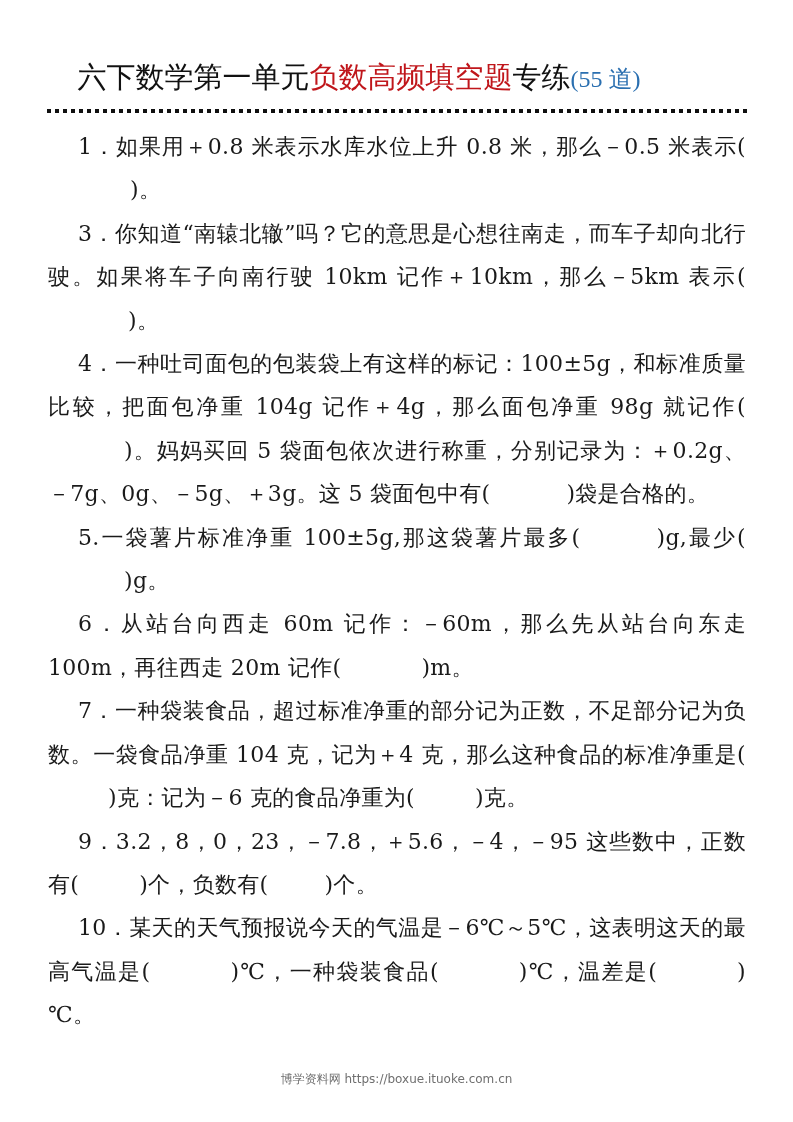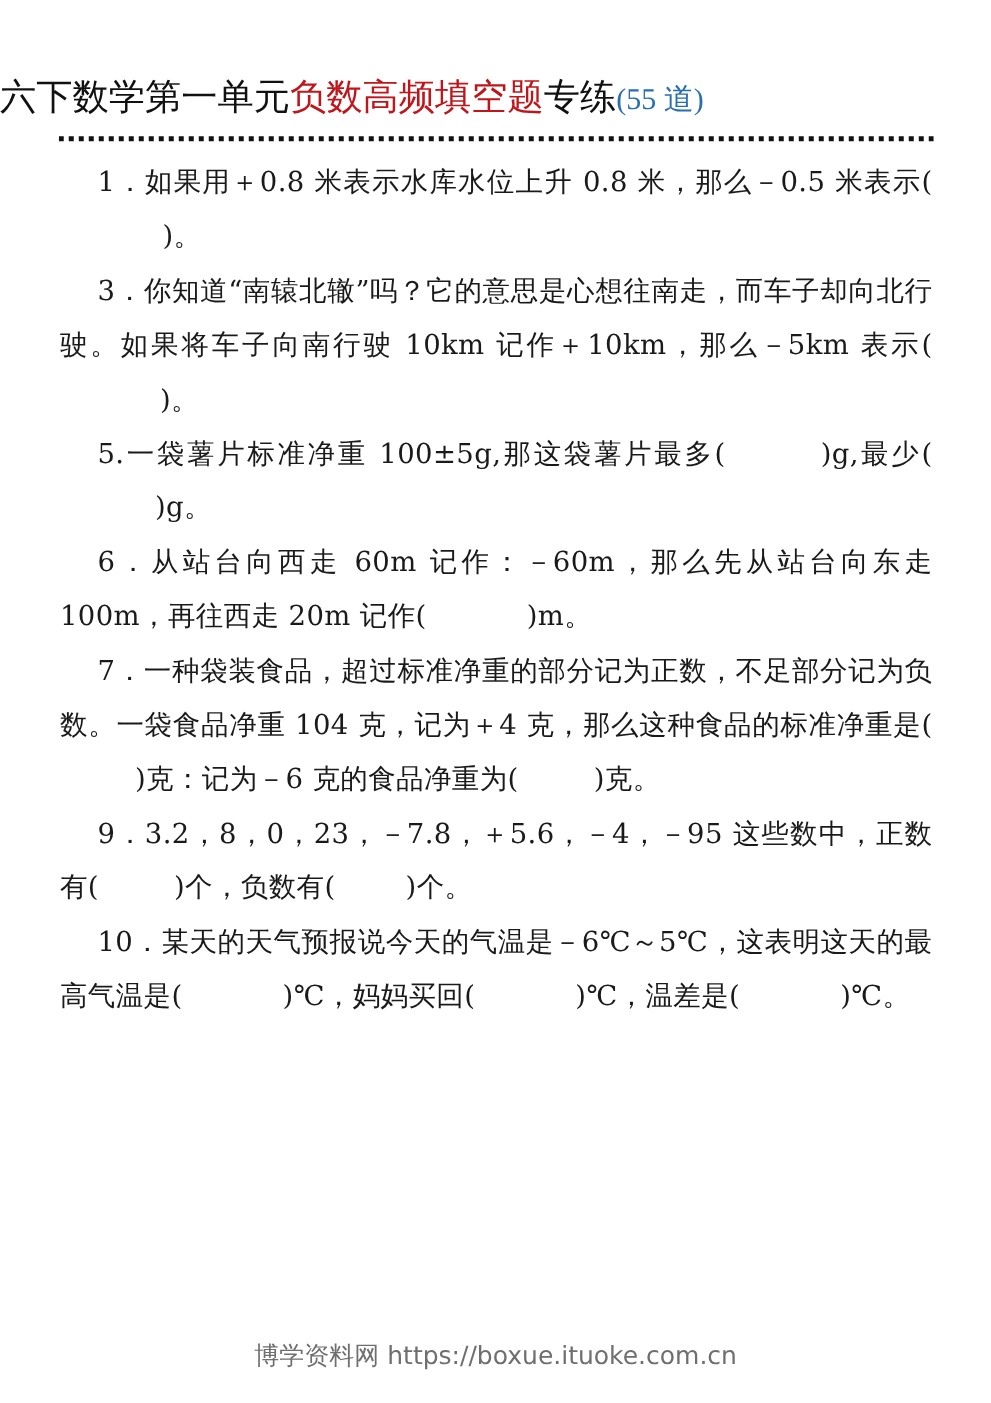--- a/index.html
+++ b/index.html
@@ -13,20 +13,21 @@
       position: relative;
       overflow: hidden;
       font-family: "DejaVu Serif", "Liberation Serif", serif;
       color: #1a1a1a;
     }
     .title {
       position: absolute;
       top: 57px;
       left: 0;
       width: 718px;
+      text-align: center;
       font-family: "DejaVu Sans", "Liberation Sans", sans-serif;
       font-size: 29px;
       line-height: 40px;
       white-space: nowrap;
       letter-spacing: 0px;
     }
     .title .t-black { color: #111111; }
     .title .t-red { color: #c0161b; }
     .title .t-blue {
       color: #2a6fb0;
@@ -61,46 +62,47 @@
     .blank {
       display: inline-block;
     }
     .footer {
       position: absolute;
       top: 1071px;
       left: 0;
       width: 793px;
       text-align: center;
       font-family: "DejaVu Sans", "Liberation Sans", sans-serif;
-      font-size: 20px;
+      font-size: 12px;
       color: #6f6f6f;
     }
   </style>
 </head>
 <body>
 
 <div class="title">
   <span class="t-black">六下数学第一单元</span><span class="t-red">负数高频填空题</span><span class="t-black">专练</span><span class="t-blue">(55 道)</span>
 </div>
 
 <div class="dotted-rule"></div>
 
 <div class="content">
   <p class="q"><span>1．如果用＋0.8 米表示水库水位上升 0.8 米，那么－0.5 米表示(</span><span class="blank" style="width:82px"></span><span>)。</span></p>
 
 
   <p class="q"><span>3．你知道“南辕北辙”吗？它的意思是心想往南走，而车子却向北行驶。如果将车子向南行驶 10km 记作＋10km，那么－5km 表示(</span><span class="blank" style="width:80px"></span><span>)。</span></p>
 
+  <p class="q"><span>4．一种吐司面包的包装袋上有这样的标记：100±5g，和标准质量比较，把面包净重 104g 记作＋4g，那么面包净重 98g 就记作(</span><span class="blank" style="width:76px"></span><span>)。妈妈买回 5 袋面包依次进行称重，分别记录为：＋0.2g、－7g、0g、－5g、＋3g。这 5 袋面包中有(</span><span class="blank" style="width:76px"></span><span>)袋是合格的。</span></p>
 
   <p class="q"><span>5.一袋薯片标准净重 100±5g,那这袋薯片最多(</span><span class="blank" style="width:76px"></span><span>)g,最少(</span><span class="blank" style="width:76px"></span><span>)g。</span></p>
 
   <p class="q"><span>6．从站台向西走 60m 记作：－60m，那么先从站台向东走 100m，再往西走 20m 记作(</span><span class="blank" style="width:80px"></span><span>)m。</span></p>
 
   <p class="q"><span>7．一种袋装食品，超过标准净重的部分记为正数，不足部分记为负数。一袋食品净重 104 克，记为＋4 克，那么这种食品的标准净重是(</span><span class="blank" style="width:60px"></span><span>)克：记为－6 克的食品净重为(</span><span class="blank" style="width:60px"></span><span>)克。</span></p>
 
 
   <p class="q"><span>9．3.2，8，0，23，－7.8，＋5.6，－4，－95 这些数中，正数有(</span><span class="blank" style="width:60px"></span><span>)个，负数有(</span><span class="blank" style="width:56px"></span><span>)个。</span></p>
 
-  <p class="q"><span>10．某天的天气预报说今天的气温是－6℃～5℃，这表明这天的最高气温是(</span><span class="blank" style="width:80px"></span><span>)℃，妈妈买回(</span><span class="blank" style="width:80px"></span><span>)℃，温差是(</span><span class="blank" style="width:80px"></span><span>)℃。</span></p>
+  <p class="q"><span>10．某天的天气预报说今天的气温是－6℃～5℃，这表明这天的最高气温是(</span><span class="blank" style="width:80px"></span><span>)℃，一种袋装食品(</span><span class="blank" style="width:80px"></span><span>)℃，温差是(</span><span class="blank" style="width:80px"></span><span>)℃。</span></p>
 
 </div>
 
 <div class="footer">博学资料网 https://boxue.ituoke.com.cn</div>
 
 </body></html>

